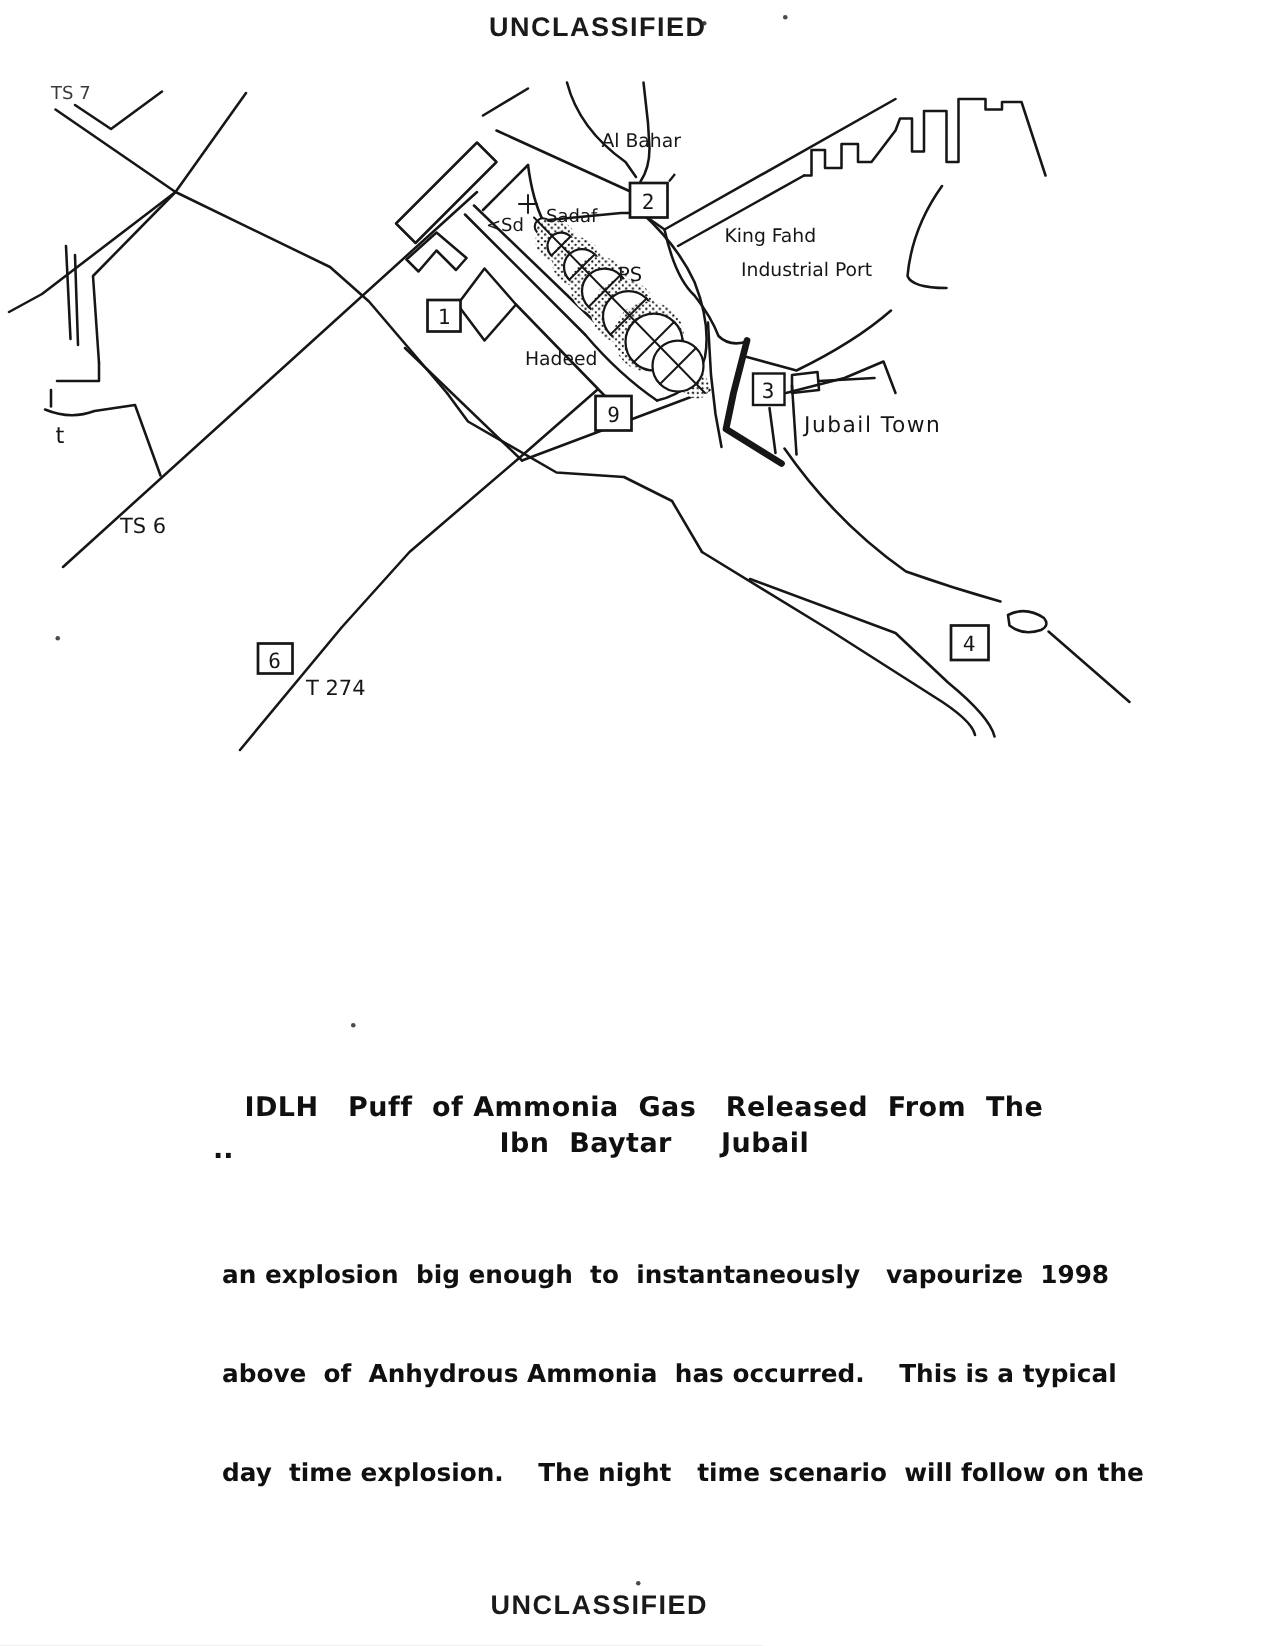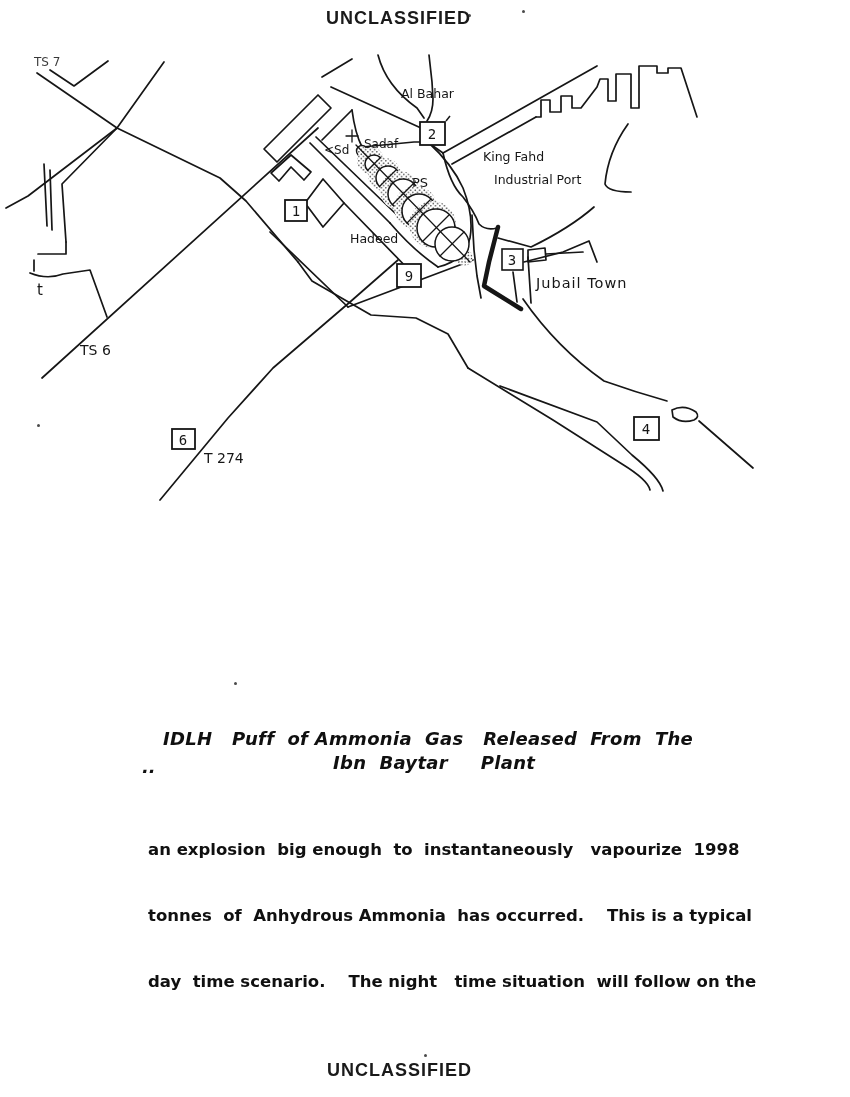--- a/index.html
+++ b/index.html
@@ -10,21 +10,21 @@
   }
   .classification{
     position:absolute;font-weight:bold;font-size:18px;letter-spacing:1px;
     font-family:"Liberation Sans",sans-serif;color:#1a1a1a;
   }
   .classification.top{left:326px;top:8px;}
   .classification.bottom{left:327px;top:1060px;}
   .speck{position:absolute;width:3px;height:3px;background:#2a2a2a;border-radius:50%;opacity:.85;}
   .map-svg{position:absolute;left:0;top:48px;}
   .title-block{position:absolute;left:0;top:728px;width:850px;white-space:pre-wrap;
-    font-family:"DejaVu Sans",sans-serif;font-weight:bold;color:#101010;font-style:italic;}
+    font-family:"DejaVu Sans",sans-serif;font-weight:bold;color:#101010;}
   .title-line1{position:absolute;left:163px;top:0;font-size:18px;letter-spacing:.3px;}
   .title-prefix{position:absolute;left:142px;top:28px;font-size:18px;}
   .title-line2{position:absolute;left:333px;top:24px;font-size:18px;letter-spacing:.3px;}
   .body-block{position:absolute;left:148px;top:795px;width:620px;
     font-family:"DejaVu Sans",sans-serif;font-weight:bold;font-size:16.5px;
     line-height:22px;color:#101010;white-space:pre-wrap;}
   svg text{font-family:"DejaVu Sans",sans-serif;fill:#161616;}
   svg .mono{font-family:"DejaVu Sans Mono",monospace;}
 </style>
 </head>
@@ -169,25 +169,25 @@
       <text x="536" y="288" font-size="14.5" letter-spacing="1">Jubail Town</text>
       <text x="80" y="355" font-size="14">TS 6</text>
       <text x="204" y="463" font-size="14">T 274</text>
       <text x="37" y="295" font-size="15">t</text>
     </g>
   </svg>
 
   <div class="title-block">
     <div class="title-line1">IDLH   Puff  of Ammonia  Gas   Released  From  The</div>
     <div class="title-prefix">..</div>
-    <div class="title-line2">Ibn  Baytar     Plant</div>
+    <div class="title-line2">Ibn  Baytar     Jubail</div>
   </div>
 
   <div class="body-block">
     <div>an explosion  big enough  to  instantaneously   vapourize  1998</div>
-    <div>tonnes  of  Anhydrous Ammonia  has occurred.    This is a typical</div>
-    <div>day  time scenario.    The night   time situation  will follow on the</div>
+    <div>above  of  Anhydrous Ammonia  has occurred.    This is a typical</div>
+    <div>day  time explosion.    The night   time scenario  will follow on the</div>
     
   </div>
 
   <div class="classification bottom">UNCLASSIFIED</div>
 
 </div>
 
 </body></html>

